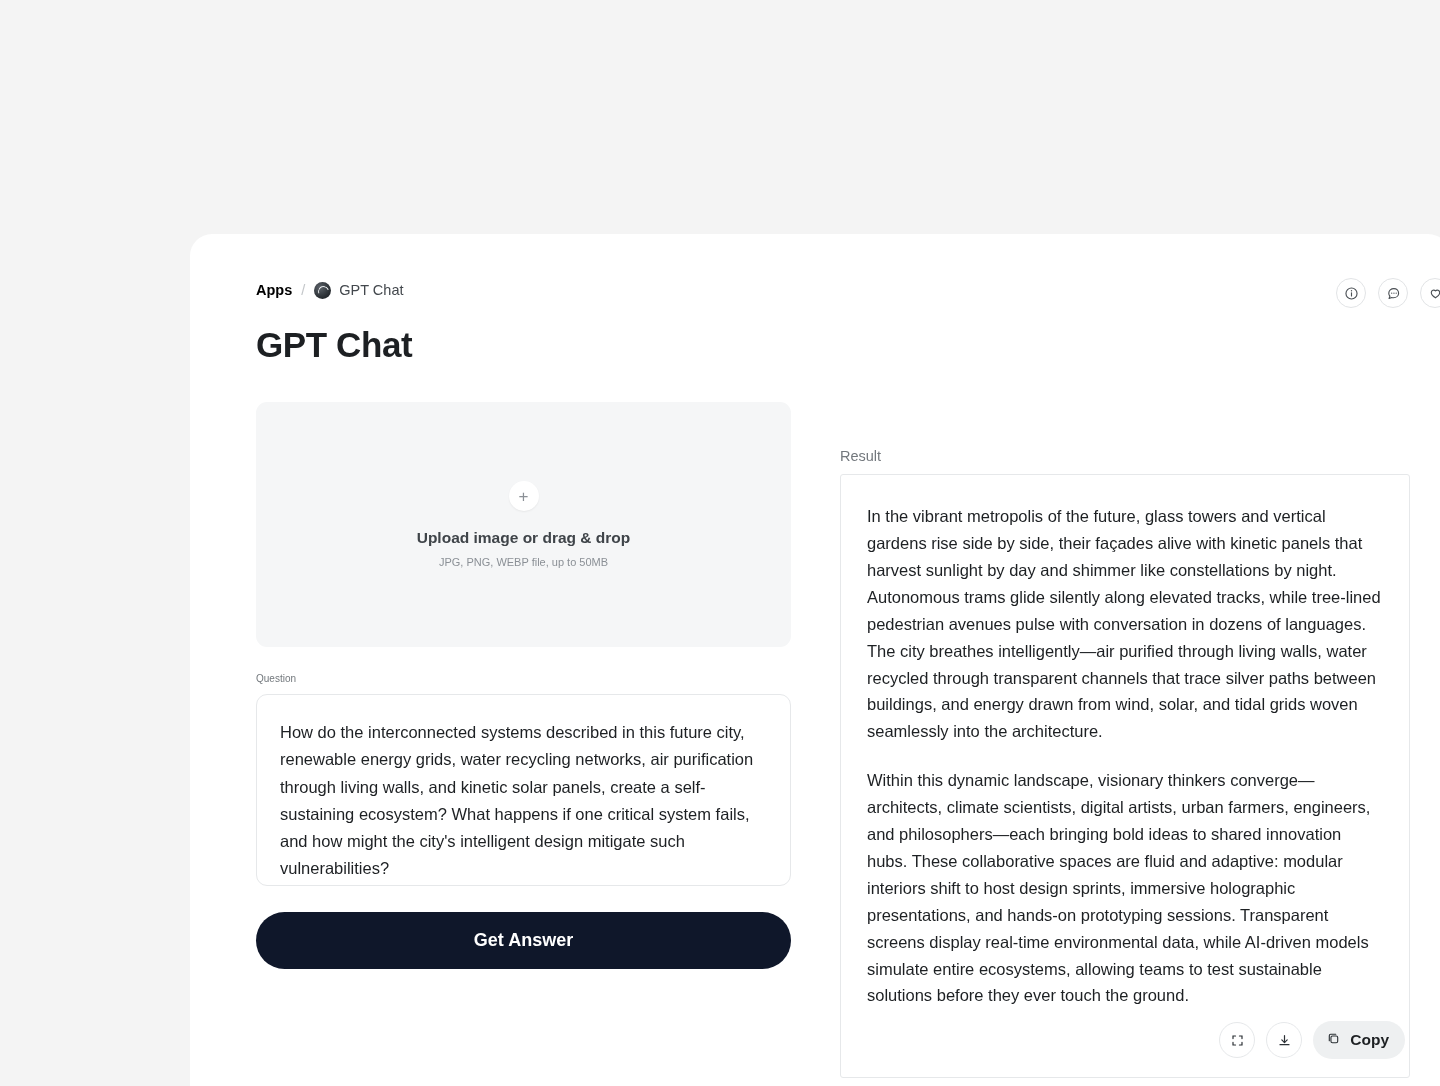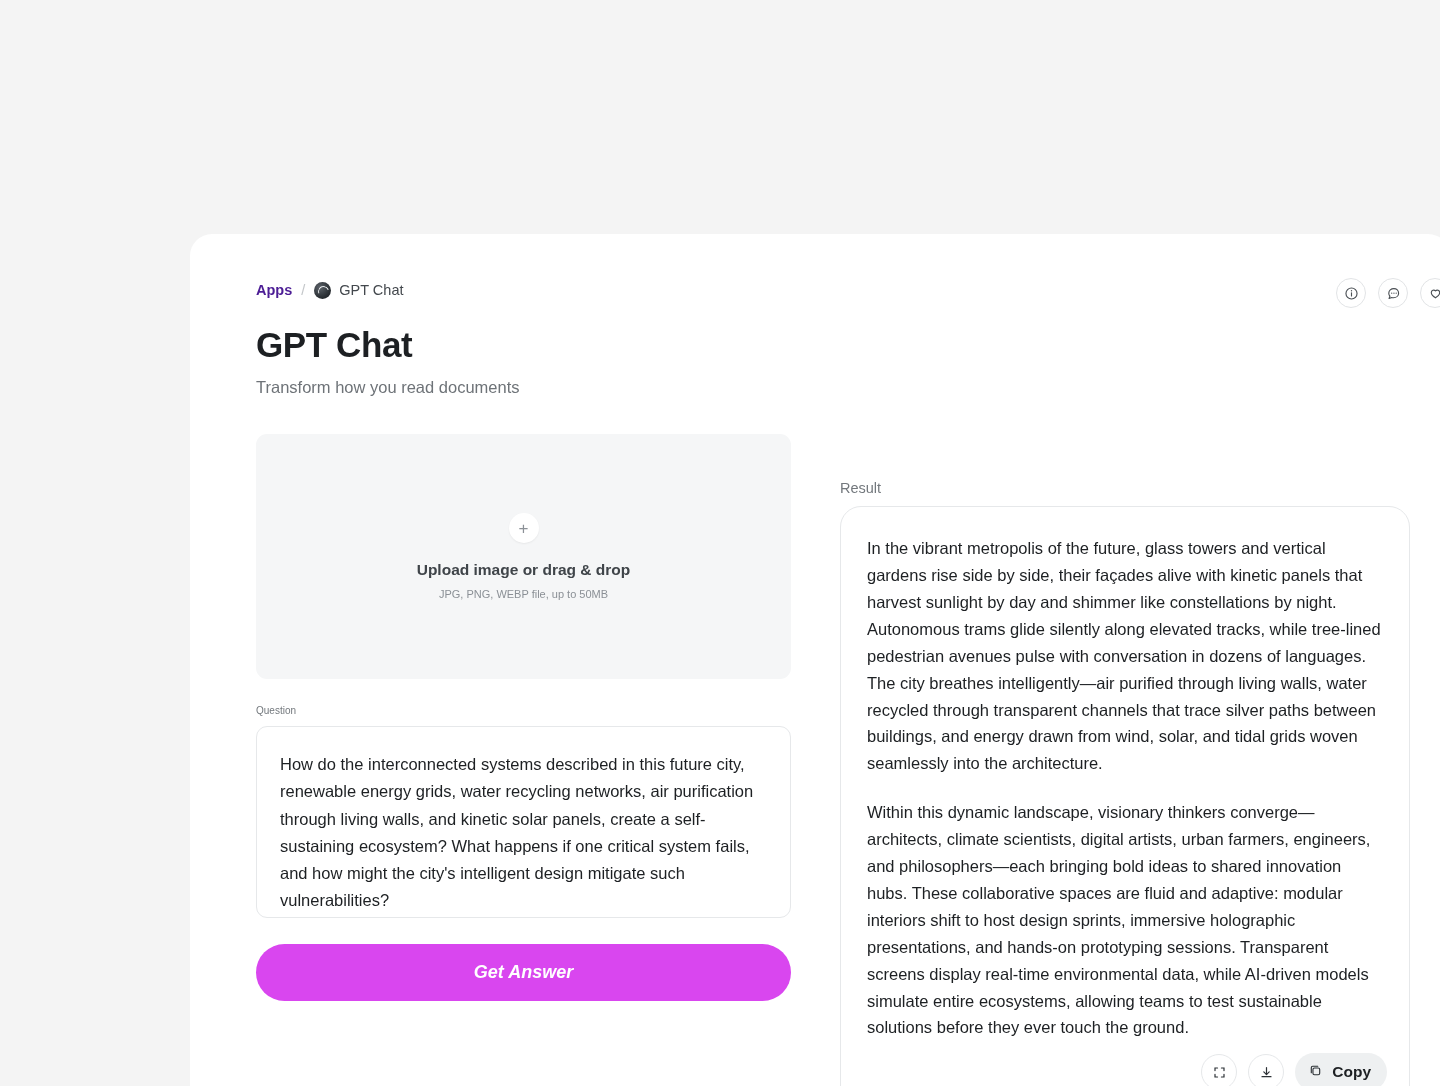--- a/index.html
+++ b/index.html
@@ -35,21 +35,21 @@
   
   .breadcrumb {
     display: flex;
     align-items: center;
     gap: 9px;
     font-size: 14.5px;
     color: #6e7378;
     height: 20px;
   }
   .breadcrumb .crumb-root {
-    color: #4c1d95;
+    color: #000000;
     font-weight: 700;
     cursor: pointer;
   }
   .breadcrumb .sep { color: #c3c6c9; }
   .breadcrumb .app-chip {
     display: flex;
     align-items: center;
     gap: 8px;
     color: #43484d;
   }
@@ -165,55 +165,54 @@
     font-size: 16.5px;
     line-height: 1.65;
     color: #1d2023;
   }
   .primary-btn {
     margin-top: 26px;
     width: 100%;
     height: 57px;
     border: none;
     border-radius: 29px;
-    background: #d946ef;
+    background: #0f172a;
     color: #fff;
     font-size: 18px;
     font-weight: 700;
     font-family: "Liberation Sans", sans-serif;
     cursor: pointer;
     display: flex;
     align-items: center;
     justify-content: center;
-    font-style: italic;
   }
   
   .result-label {
     font-size: 14.5px;
     color: #73787d;
     margin-bottom: 10px;
     margin-top: 46px;
   }
   .result-box {
     position: relative;
     height: 604px;
     border: 1px solid #e6e8ea;
-    border-radius: 21px;
+    border-radius: 3px;
     padding: 28px 26px 20px 26px;
     overflow: hidden;
   }
   .result-text p {
     font-size: 16.5px;
     line-height: 1.63;
     color: #1d2023;
   }
   .result-text p + p { margin-top: 22px; }
   .result-actions {
     position: absolute;
-    right: 22px;
+    right: 4px;
     bottom: 18px;
     display: flex;
     align-items: center;
     gap: 11px;
   }
   .round-action {
     width: 36px;
     height: 36px;
     border-radius: 50%;
     border: 1px solid #e6e8ea;
@@ -272,21 +271,20 @@
           </svg>
         </button>
         <button class="icon-btn" aria-label="Favorite">
           <svg width="15" height="15" viewBox="0 0 20 20" fill="none" stroke="#4a4f54" stroke-width="1.5">
             <path d="M10 15.8s-5.6-3.5-5.6-7.1a3.2 3.2 0 015.6-2.1 3.2 3.2 0 015.6 2.1c0 3.6-5.6 7.1-5.6 7.1z" stroke-linejoin="round"></path>
           </svg>
         </button>
       </div>
 
       <div class="title">GPT Chat</div>
-      <div class="subtitle">Transform how you read documents</div>
 
       <div class="body">
 
         <div class="col-left">
 
           <div class="upload">
             <div class="plus">+</div>
             <div class="u-title">Upload image or drag &amp; drop</div>
             <div class="u-sub">JPG, PNG, WEBP file, up to 50MB</div>
           </div>

